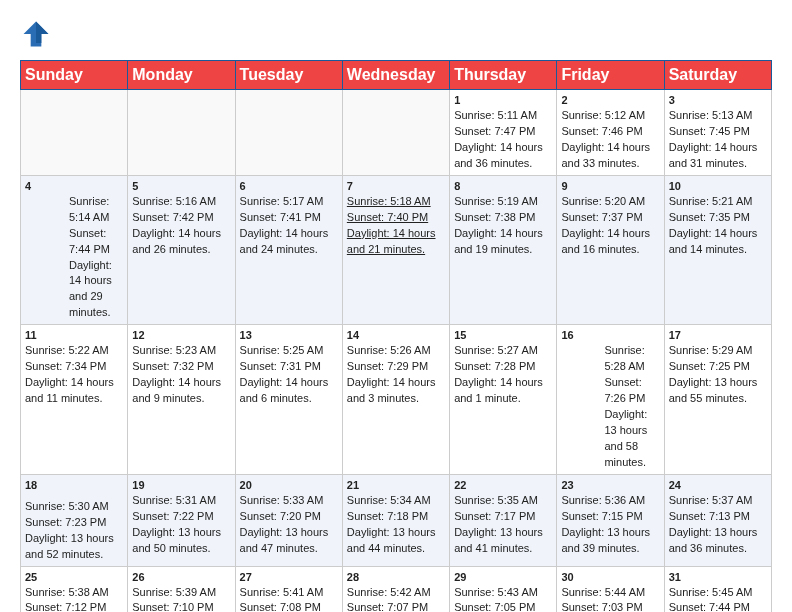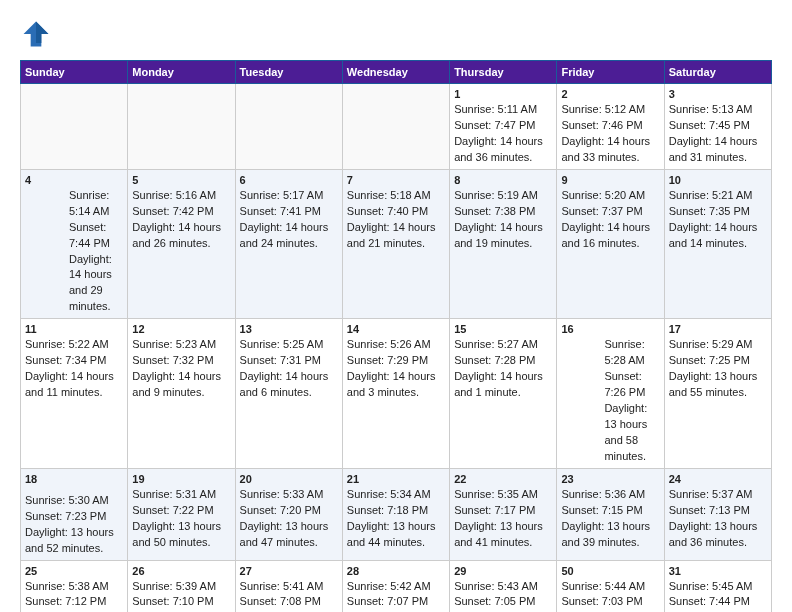--- a/index.html
+++ b/index.html
@@ -57,23 +57,23 @@
     .location {
       font-size: 16px;
       color: #444;
     }
     table {
       width: 100%;
       border-collapse: collapse;
       table-layout: fixed;
     }
     thead tr th {
-      background: #4c1d95;
+      background: #ef4444;
       color: #fff;
-      font-size: 11px;
+      font-size: 16px;
       font-weight: bold;
       padding: 5px 4px;
       text-align: left;
       border: 1px solid #1a5a9a;
     }
     tbody tr td {
       border: 1px solid #ccc;
       vertical-align: top;
       padding: 4px 4px 3px 4px;
       font-size: 9.2px;
@@ -177,21 +177,21 @@
           </td>
           <td>
             <span class="day-num">6</span>
             <div class="day-info" style="white-space: pre-line;">Sunrise: 5:17 AM
 Sunset: 7:41 PM
 Daylight: 14 hours
 and 24 minutes.</div>
           </td>
           <td>
             <span class="day-num">7</span>
-            <div class="day-info" style="white-space: pre-line;">Sunrise: 5:18 AM
+            <div class="day-info" style="white-space: pre-line; text-decoration: underline;">Sunrise: 5:18 AM
 Sunset: 7:40 PM
 Daylight: 14 hours
 and 21 minutes.</div>
           </td>
           <td>
             <span class="day-num">8</span>
             <div class="day-info" style="white-space: pre-line;">Sunrise: 5:19 AM
 Sunset: 7:38 PM
 Daylight: 14 hours
 and 19 minutes.</div>
@@ -343,21 +343,21 @@
 and 24 minutes.</div>
           </td>
           <td>
             <span class="day-num">29</span>
             <div class="day-info" style="white-space: pre-line;">Sunrise: 5:43 AM
 Sunset: 7:05 PM
 Daylight: 13 hours
 and 22 minutes.</div>
           </td>
           <td>
-            <span class="day-num">50</span>
+            <span class="day-num">30</span>
             <div class="day-info" style="white-space: pre-line;">Sunrise: 5:44 AM
 Sunset: 7:03 PM
 Daylight: 13 hours
 and 19 minutes.</div>
           </td>
           <td>
             <span class="day-num">31</span>
             <div class="day-info" style="white-space: pre-line;">Sunrise: 5:45 AM
 Sunset: 7:44 PM
 Daylight: 13 hours

